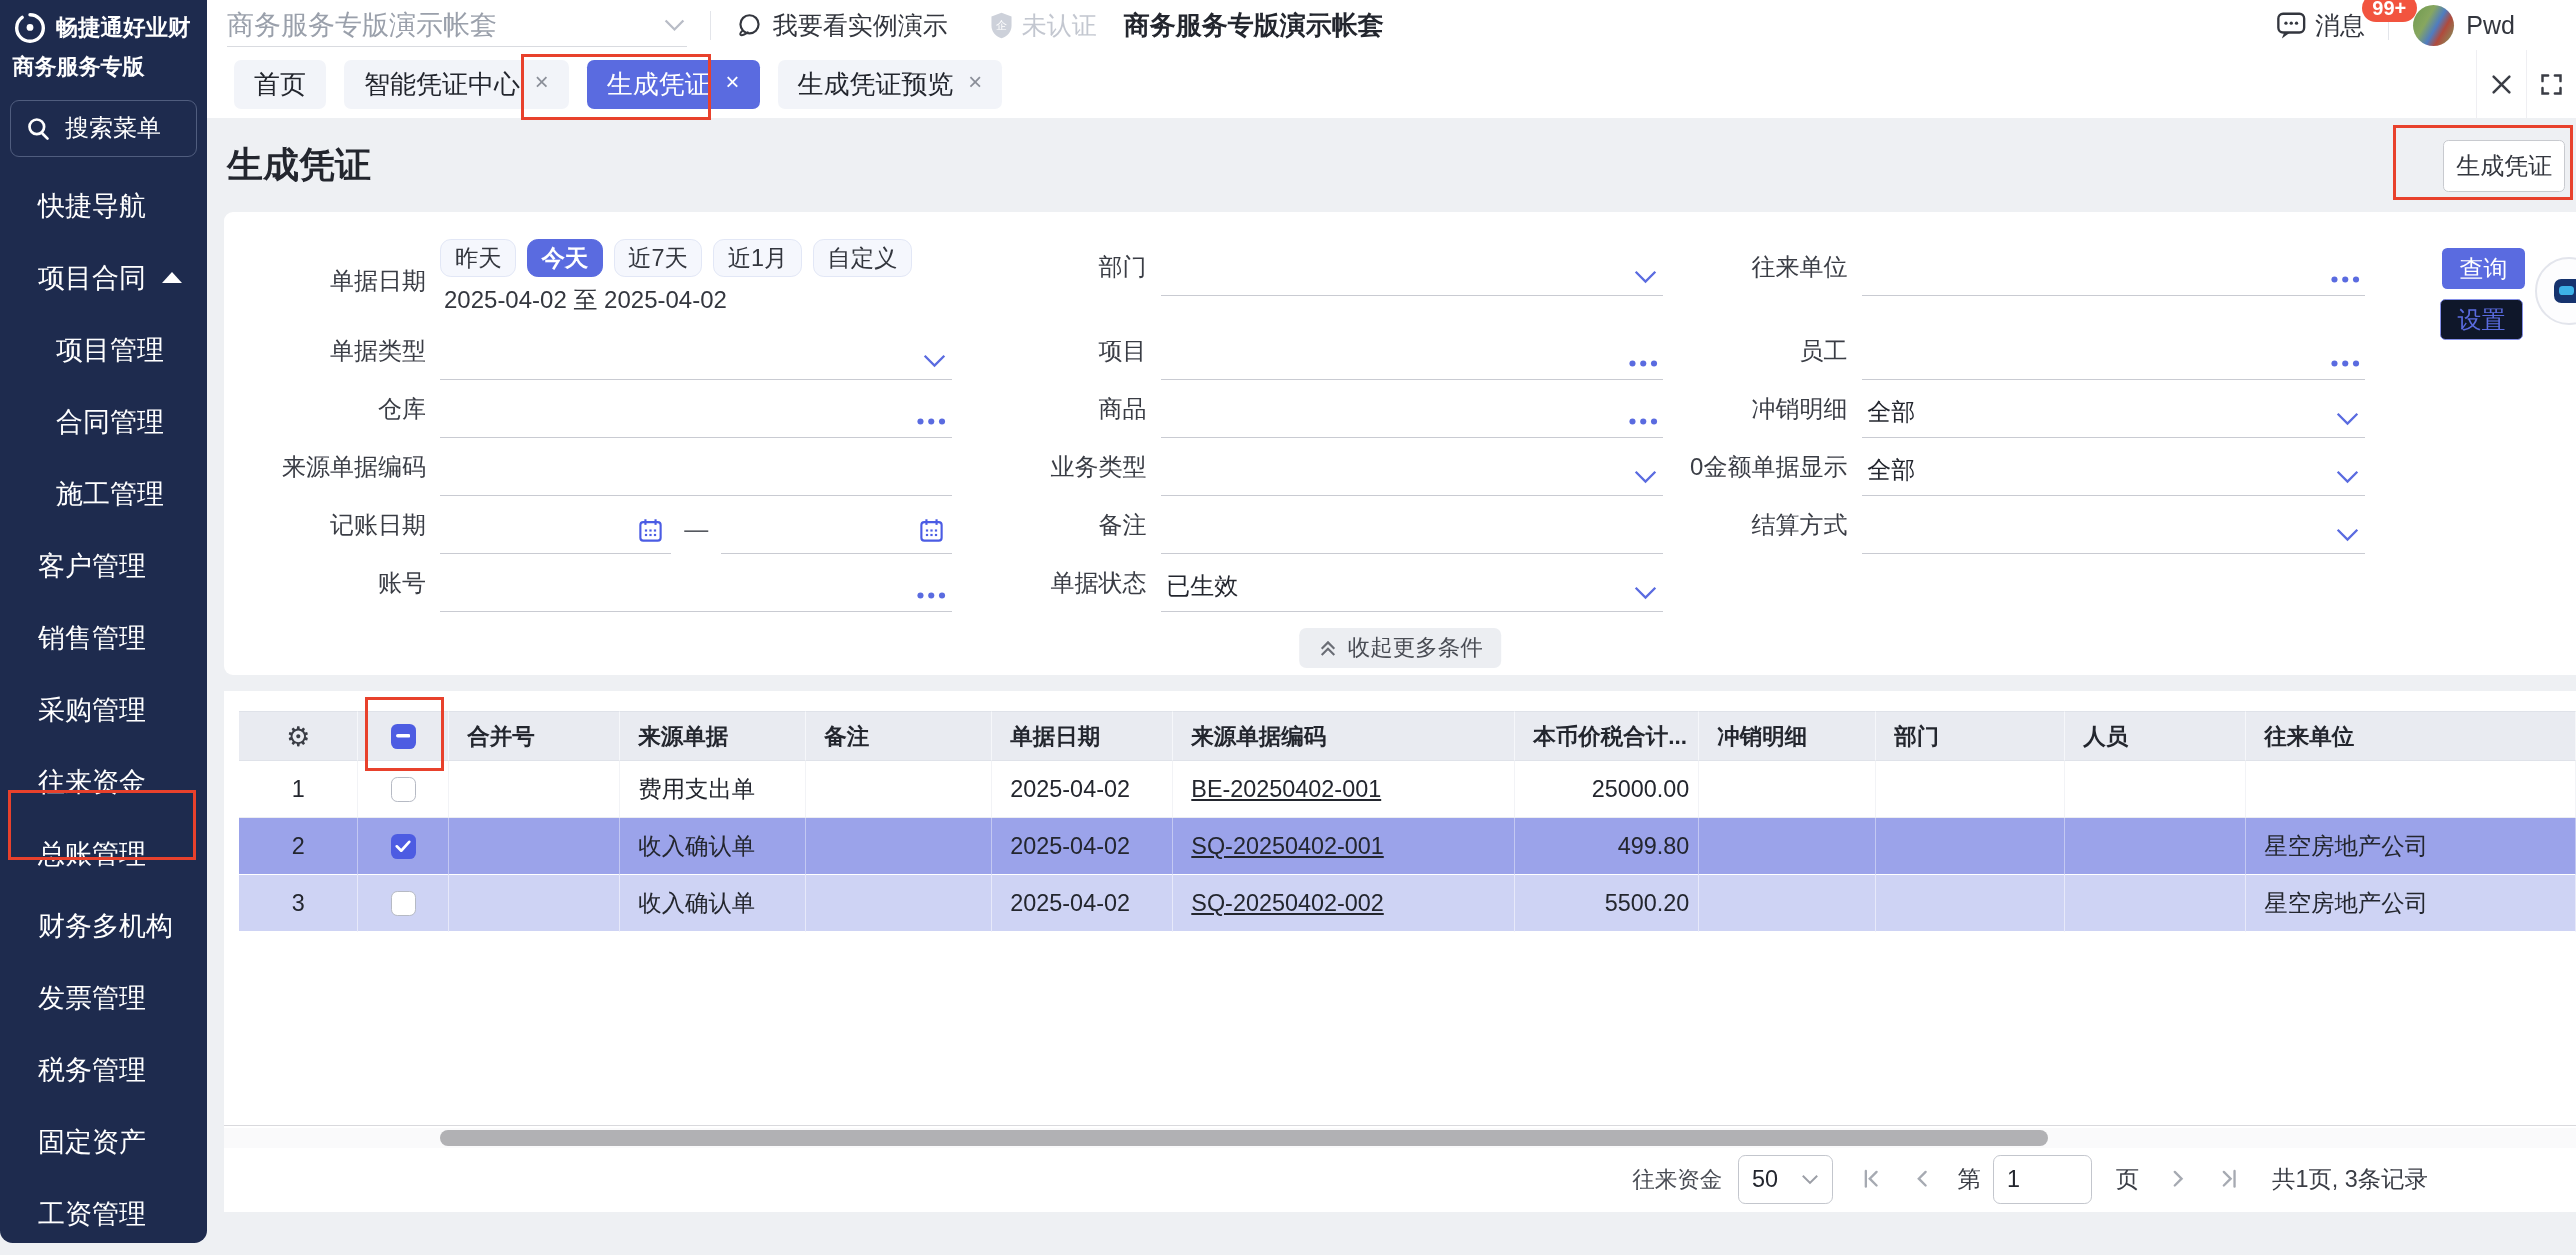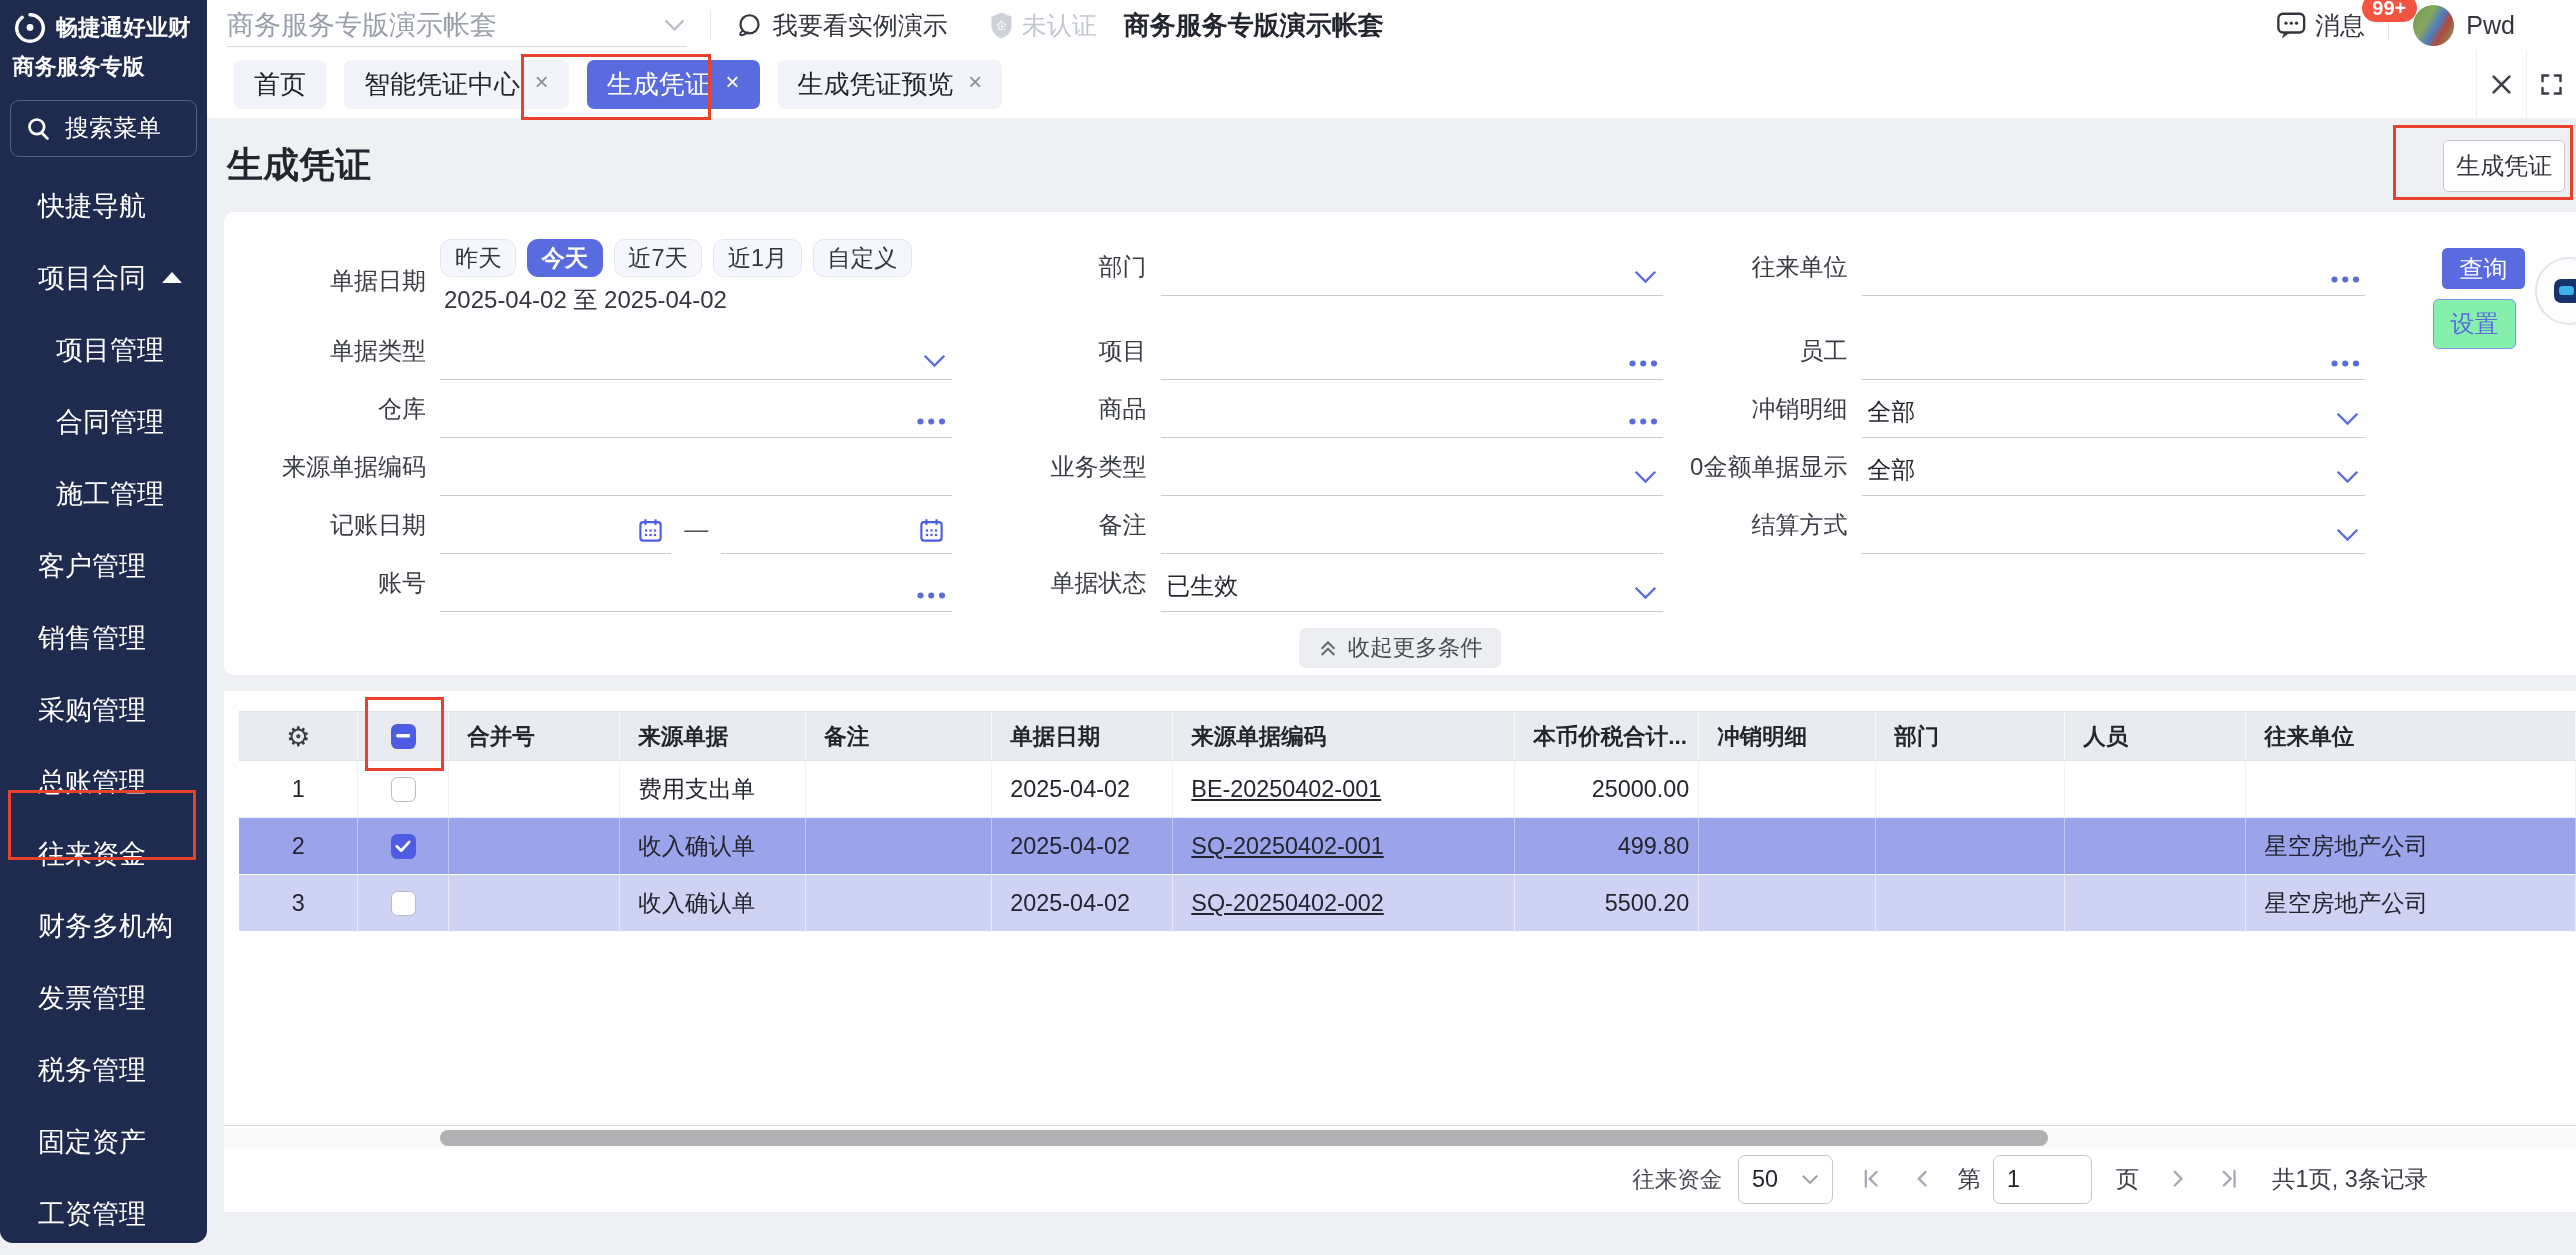--- a/index.html
+++ b/index.html
@@ -66,21 +66,21 @@
   .datablock .flabel { align-self:center; padding-bottom:0; }
   .dateui { flex:1; display:flex; flex-direction:column; }
   .chips { display:flex; gap:10.8px; }
   .chip { height:38px; padding:0 13.5px; border-radius:10.8px; background:#f5f7fd; border:1.8px solid #e2e7f6; font-size:23.4px; color:#33363e; display:flex; align-items:center; cursor:pointer; }
   .chip.on { background:#5a6be0; border-color:#5a6be0; color:#fff; font-weight:700; }
   .daterange { margin-top:7.2px; font-size:24px; color:#33363e; padding-left:3.6px; }
   .dr-ctl { flex:1; display:flex; align-items:flex-end; height:100%; }
   .dr-half { flex:1; border-bottom:1.8px solid #c9cbd2; height:100%; display:flex; align-items:flex-end; justify-content:flex-end; padding:0 7.2px 9px 0; }
   .dr-sep { width:50px; display:flex; align-items:flex-end; justify-content:center; padding-bottom:10.8px; color:#55585f; font-size:24px; }
   .qbtn { position:absolute; right:51px; top:36px; width:83px; height:41px; background:#5a6be0; color:#fff; font-size:24px; border-radius:5.4px; display:flex; align-items:center; justify-content:center; cursor:pointer; }
-  .sbtn { position:absolute; right:60px; top:87px; width:83px; height:50px; background:#86efac; color:#5a6be0; border:1.8px solid #8590e8; font-size:24px; border-radius:5.4px; display:flex; align-items:center; justify-content:center; cursor:pointer; }
+  .sbtn { position:absolute; right:53px; top:87px; width:83px; height:41px; background:#0f172a; color:#5a6be0; border:1.8px solid #8590e8; font-size:24px; border-radius:5.4px; display:flex; align-items:center; justify-content:center; cursor:pointer; }
   .collapse { position:absolute; left:50%; transform:translateX(-50%); bottom:7.2px; height:40px; background:#eceef2; border-radius:7.2px; display:flex; align-items:center; gap:9px; padding:0 18px; font-size:22.5px; color:#4a4d55; cursor:pointer; }
 
   
   .tcard { margin:16px 0 0 17px; height:521px; background:#fff; position:relative; overflow:hidden; }
   .tgrid { margin:20px 0 0 15.3px; display:grid; grid-template-columns:119px 91px 171px 186px 186px 181px 342px 184px 177px 189px 181px 1fr; }
   .th { height:50px; background:#e9ebf1; display:flex; align-items:center; padding-left:18px; font-size:22.5px; font-weight:700; color:#23262e; border-right:1.8px solid #f6f7fa; border-top:0.9px solid #dfe2e9; border-bottom:0.9px solid #dfe2e9; white-space:nowrap; overflow:hidden; }
   .th.c { justify-content:center; padding-left:0; }
   .td { height:57px; display:flex; align-items:center; padding-left:18px; font-size:23.4px; color:#23262e; border-bottom:0.9px solid #ecedf1; border-right:0.9px solid #f2f3f6; white-space:nowrap; overflow:hidden; }
   .td.c { justify-content:center; padding-left:0; }
   .td.num { justify-content:flex-end; padding-right:9px; }
@@ -162,24 +162,24 @@
       <div class="mitem">
           <span>客户管理</span>
         </div>
       <div class="mitem">
           <span>销售管理</span>
         </div>
       <div class="mitem">
           <span>采购管理</span>
         </div>
       <div class="mitem">
+          <span>往来资金</span>
+        </div>
+      <div class="mitem">
           <span>总账管理</span>
-        </div>
-      <div class="mitem">
-          <span>往来资金</span>
         </div>
       <div class="mitem">
           <span>财务多机构</span>
         </div>
       <div class="mitem">
           <span>发票管理</span>
         </div>
       <div class="mitem">
           <span>税务管理</span>
         </div>

